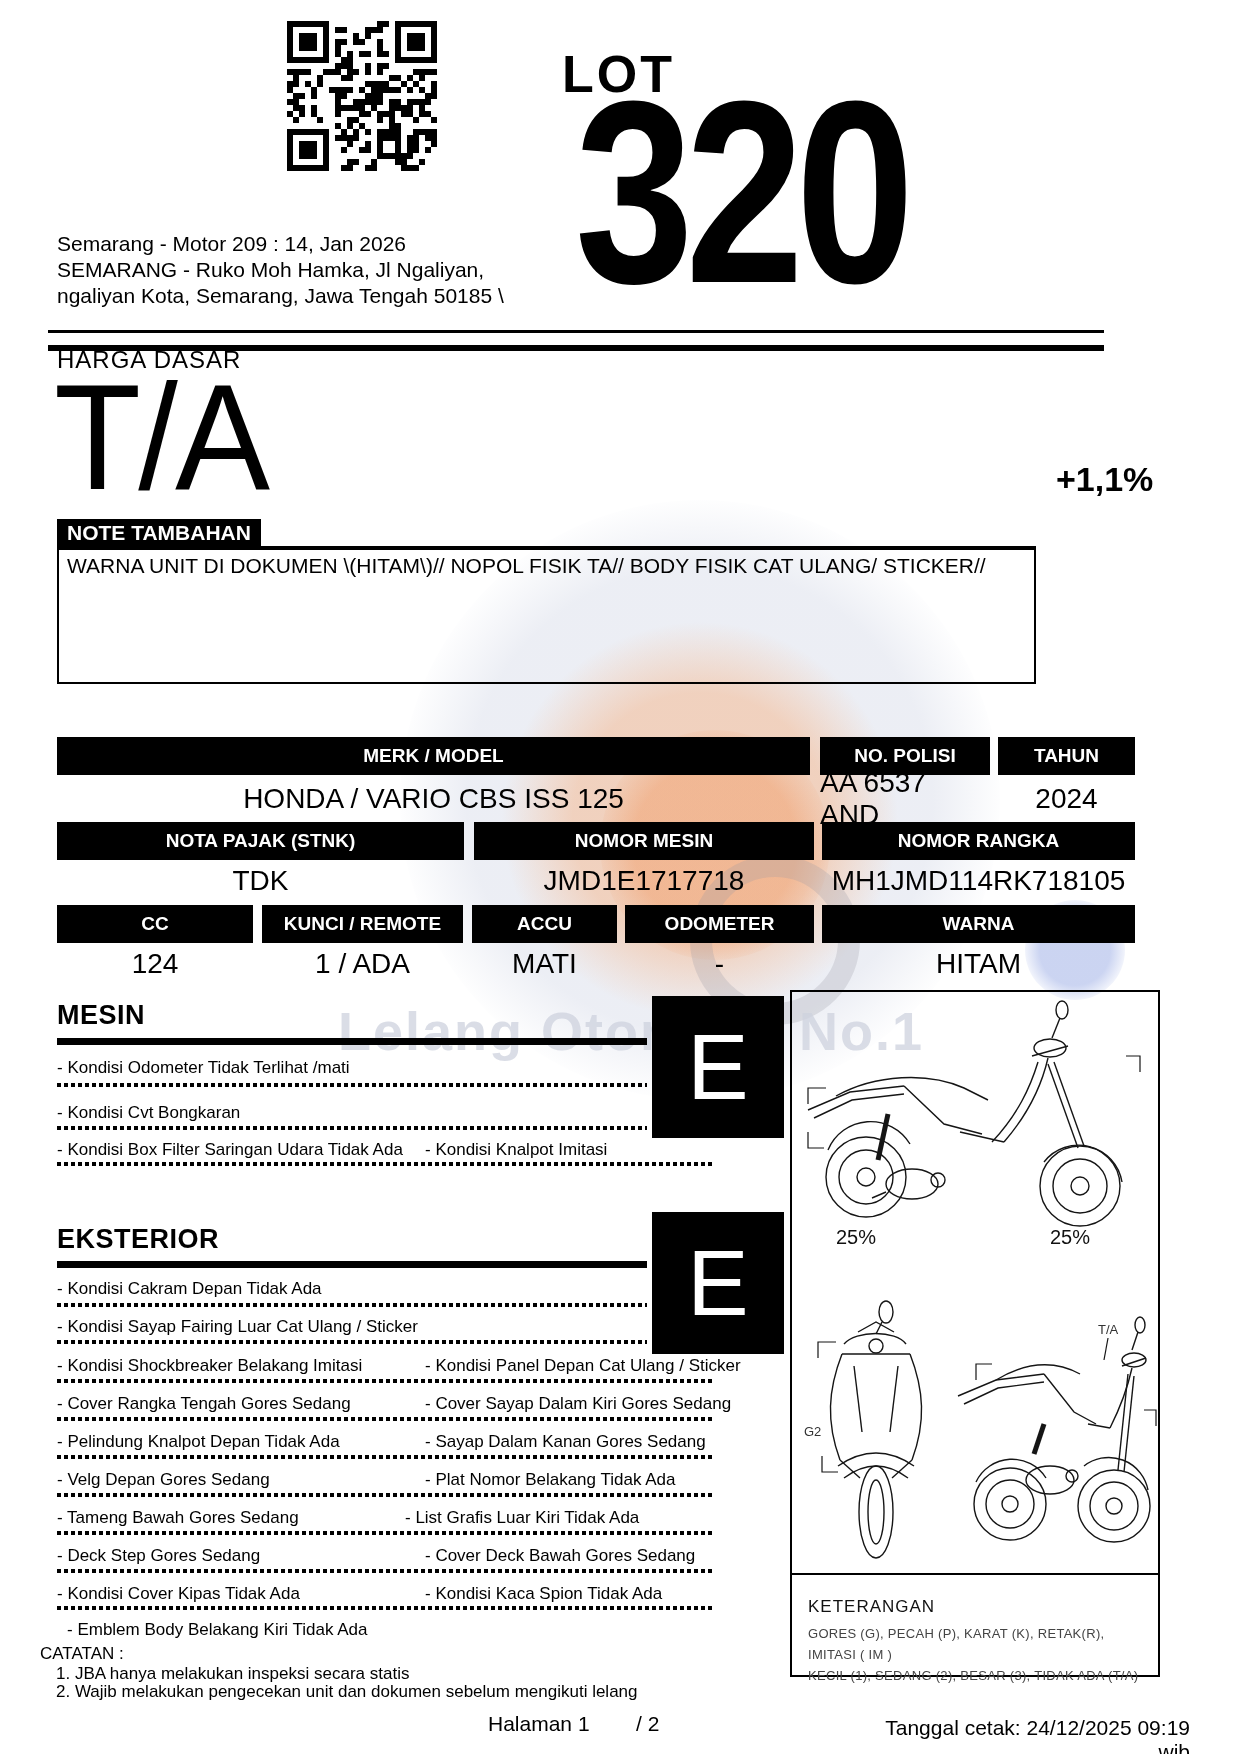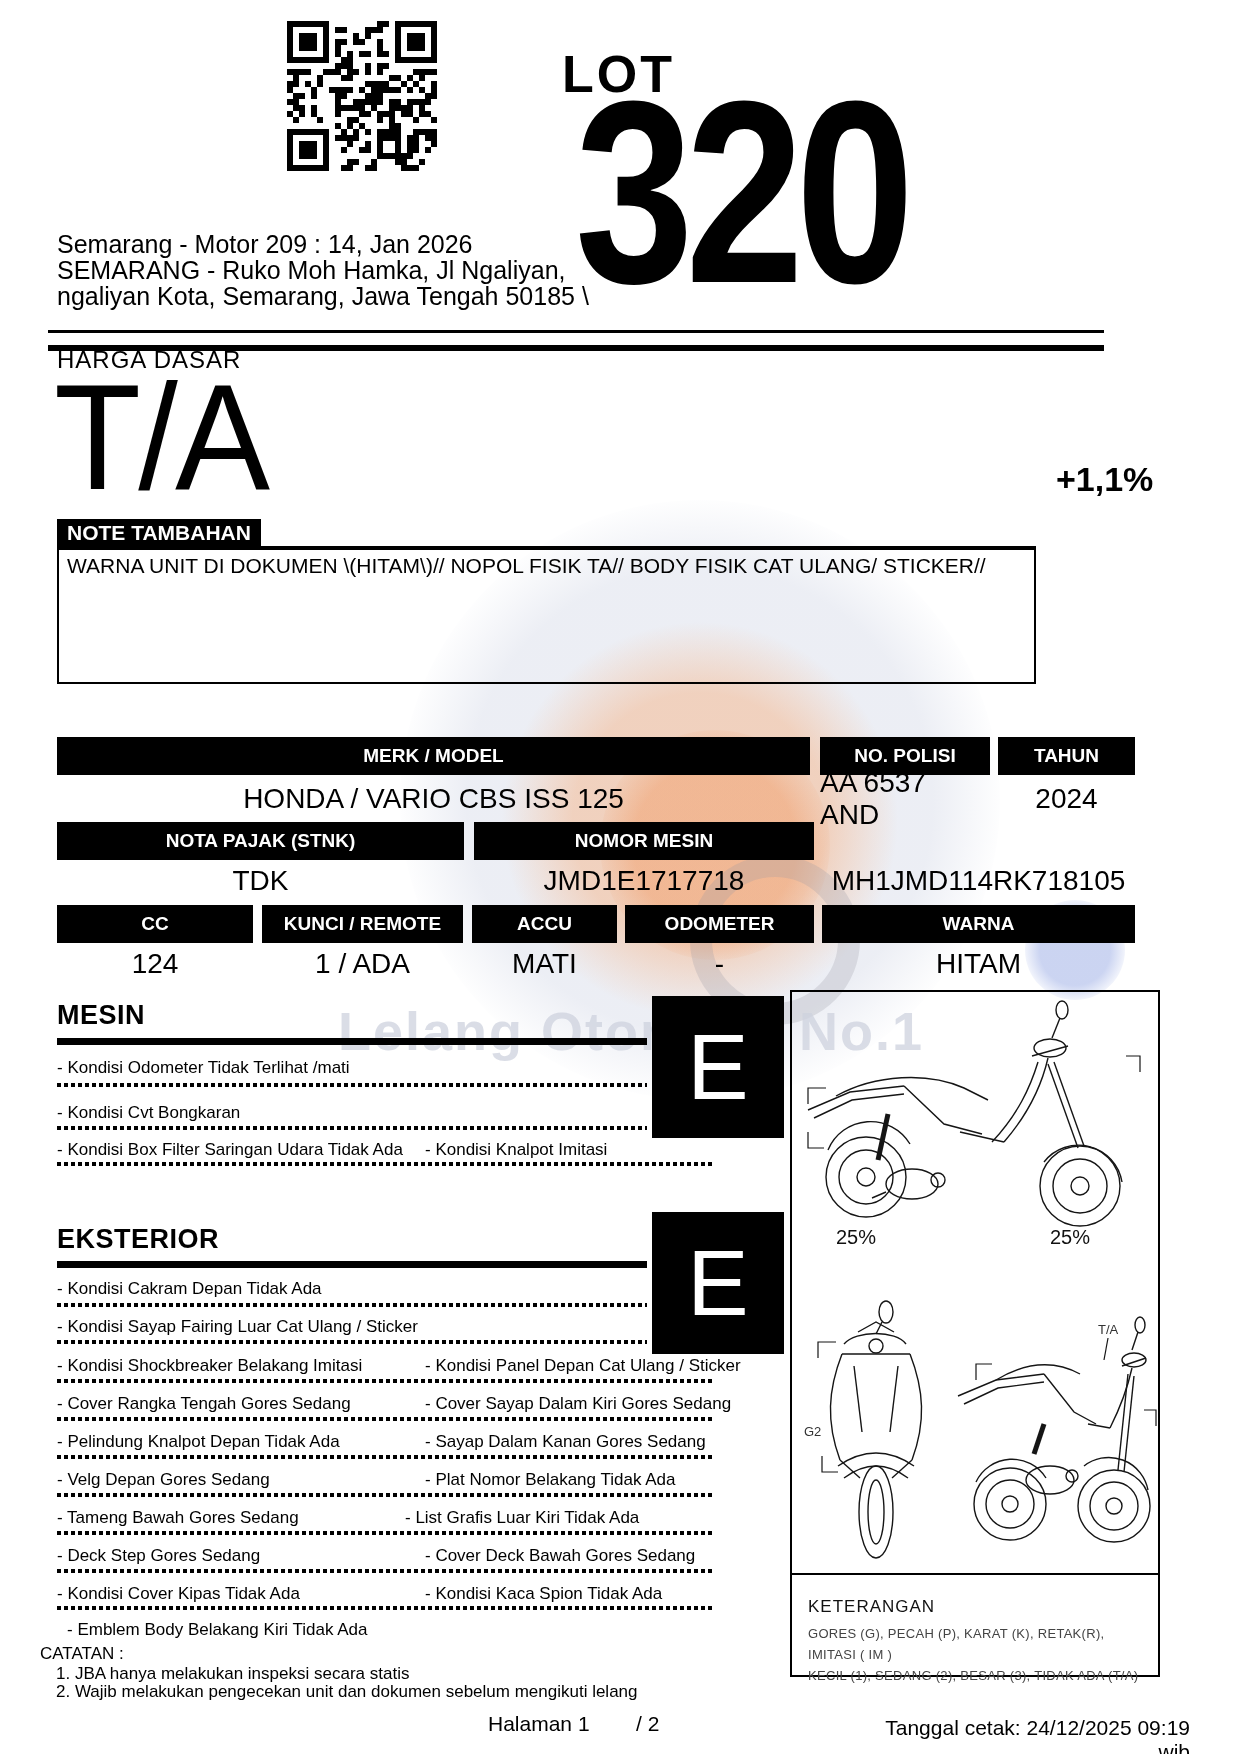--- a/index.html
+++ b/index.html
@@ -7,21 +7,21 @@
         font-family:"Liberation Sans",sans-serif;color:#000;}
   .abs{position:absolute;}
   
   .wm{position:absolute;border-radius:50%;pointer-events:none;}
   .wm-text{position:absolute;font-size:54px;font-weight:bold;color:rgba(205,209,221,.75);
            white-space:nowrap;letter-spacing:2px;pointer-events:none;}
   
   .lot-label{font-size:52px;font-weight:bold;letter-spacing:3px;line-height:1;margin-top:20px;}
   .lot-number{font-size:260px;font-weight:bold;line-height:.8;letter-spacing:-10px;
               transform:scaleX(.82);transform-origin:left top;}
-  .address{font-size:25px;line-height:26px;}
+  .address{font-size:21px;line-height:26px;}
   .dbl-rule{height:12px;border-top:3px solid #000;border-bottom:6px solid #000;}
   .harga-label{font-size:24px;letter-spacing:1px;}
   .ta-big{font-size:150px;line-height:.9;letter-spacing:-3px;transform:scaleX(.95);transform-origin:left top;}
   .pct{font-size:34px;font-weight:bold;}
   
   .note-label{background:#000;color:#fff;font-size:21px;font-weight:bold;line-height:27px;
               height:27px;padding:0 10px;display:inline-block;}
   .note-box{border:2px solid #000;border-top-width:4px;font-size:21px;padding:4px 8px;box-sizing:border-box;}
   
   .trow{display:flex;}
@@ -308,20 +308,21 @@
     <div class="vcell" style="width:170px;">AA 6537 AND</div>
     <div style="width:8px;"></div>
     <div class="vcell" style="width:137px;">2024</div>
   </div>
 
   <div class="abs trow" style="left:57px;top:822px;width:1078px;">
     <div class="hcell" style="width:407px;">NOTA PAJAK (STNK)</div>
     <div style="width:10px;"></div>
     <div class="hcell" style="width:340px;">NOMOR MESIN</div>
     <div style="width:8px;"></div>
+    <div class="hcell" style="width:313px;">NOMOR RANGKA</div>
   </div>
   <div class="abs trow" style="left:57px;top:864px;width:1078px;">
     <div class="vcell" style="width:407px;">TDK</div>
     <div style="width:10px;"></div>
     <div class="vcell" style="width:340px;">JMD1E1717718</div>
     <div style="width:8px;"></div>
     <div class="vcell" style="width:313px;">MH1JMD114RK718105</div>
   </div>
 
   <div class="abs trow" style="left:57px;top:905px;width:1078px;">

